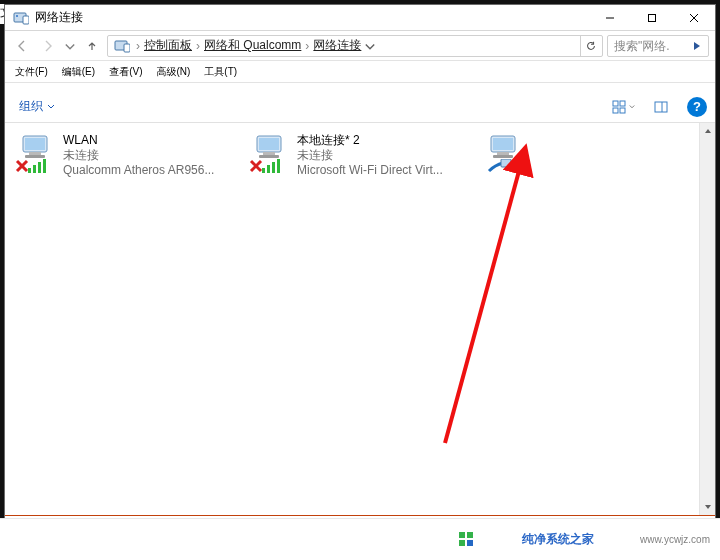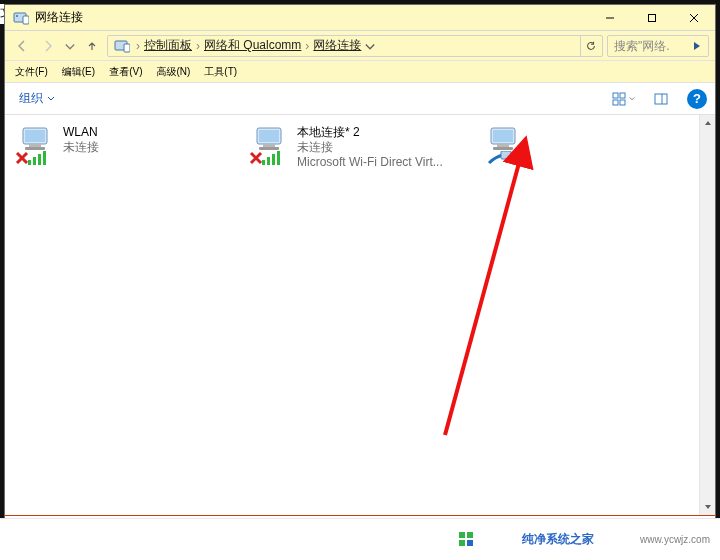--- a/index.html
+++ b/index.html
@@ -1,21 +1,21 @@
 <!DOCTYPE html>
 <html><head>
 <meta charset="utf-8">
 <style>
   * { box-sizing: border-box; font-family: "Microsoft YaHei", "Segoe UI", sans-serif; }
   html,body { margin:0; padding:0; }
   body { width:720px; height:560px; background:#111; overflow:hidden; position:relative; }
 
   .win {
     position:absolute; left:4px; top:4px; width:712px; height:534px;
-    background:#fef9c3; border:1px solid #6b6b6b; display:flex; flex-direction:column;
+    background:#ffffff; border:1px solid #6b6b6b; display:flex; flex-direction:column;
   }
 
   
   .titlebar { height:26px; display:flex; align-items:center; border-bottom:1px solid #d7d7d7; }
   .titlebar .ico { width:16px; height:16px; margin:0 6px 0 8px; display:inline-flex; }
   .titlebar .title { font-size:12px; color:#000; flex:0 0 auto; }
   .titlebar .spacer { flex:1; }
   .winbtn { width:42px; height:26px; display:flex; align-items:center; justify-content:center; color:#333; }
   .winbtn svg { width:10px; height:10px; }
 
@@ -32,21 +32,21 @@
   .search { width:102px; height:22px; border:1px solid #d0d0d0; display:flex; align-items:center; font-size:12px; color:#999; padding:0 4px; border-radius:2px; }
   .search input { border:0; outline:0; font-size:12px; color:#222; width:60px; background:transparent; }
   .search input::placeholder { color:#888; }
   .search .goicon { width:14px; height:14px; margin-left:auto; display:flex; color:#2b579a; }
 
   
   .menubar { height:22px; display:flex; align-items:center; gap:2px; padding:0 4px; font-size:10px; color:#000; border-bottom:1px solid #e3e3e3; }
   .menuitem { padding:1px 6px; }
 
   
-  .toolbar { height:32px; display:flex; align-items:center; padding:0 8px 0 14px; border-bottom:1px solid #e1e1e1; background:#fff; font-size:12px; }
+  .toolbar { height:32px; display:flex; align-items:center; padding:0 8px 0 14px; border-bottom:1px solid #e1e1e1; background:#fff; font-size:12px;margin-top:8px; }
   .toolbar .orgbtn { color:#1957b6; display:flex; align-items:center; gap:4px; }
   .toolbar .orgbtn svg { width:8px; height:8px; }
   .toolbar .spacer { flex:1; }
   .tbtn { width:36px; height:24px; display:flex; align-items:center; justify-content:center; margin-left:2px; border:1px solid transparent; }
   .tbtn svg { width:16px; height:16px; }
   .tbtn .dd { width:6px; height:6px; margin-left:2px; }
   .helpbtn { width:20px; height:20px; border-radius:50%; background:#0078d7; color:#fff; display:flex; align-items:center; justify-content:center; font-weight:bold; font-size:13px; margin-left:8px; }
 
   
   .content { flex:1; position:relative; overflow:hidden; background:#fff; }
@@ -232,20 +232,21 @@
           <span class="red-x">
             <svg viewBox="0 0 14 14">
                 <line x1="2" y1="2" x2="12" y2="12" stroke="#d82020" stroke-width="3"></line>
                 <line x1="12" y1="2" x2="2" y2="12" stroke="#d82020" stroke-width="3"></line>
               </svg>
           </span>
         </div>
         <div class="ntext">
           <span class="l1">WLAN</span>
           <span class="l2">未连接</span>
+          <span class="l3">Qualcomm Atheros AR956...</span>
         </div>
       </div>
 
       <div class="conn">
         <div class="nicon">
           <svg viewBox="0 0 42 40" width="42" height="40">
             <rect x="8" y="3" width="24" height="16" rx="2" fill="#d7e7f6" stroke="#6f98bf"></rect>
             <rect x="10" y="5" width="20" height="12" fill="#a7cff0"></rect>
             <rect x="14" y="19" width="12" height="3" fill="#b9b9b9"></rect>
             <rect x="10" y="22" width="20" height="3" rx="1" fill="#9a9a9a"></rect>

